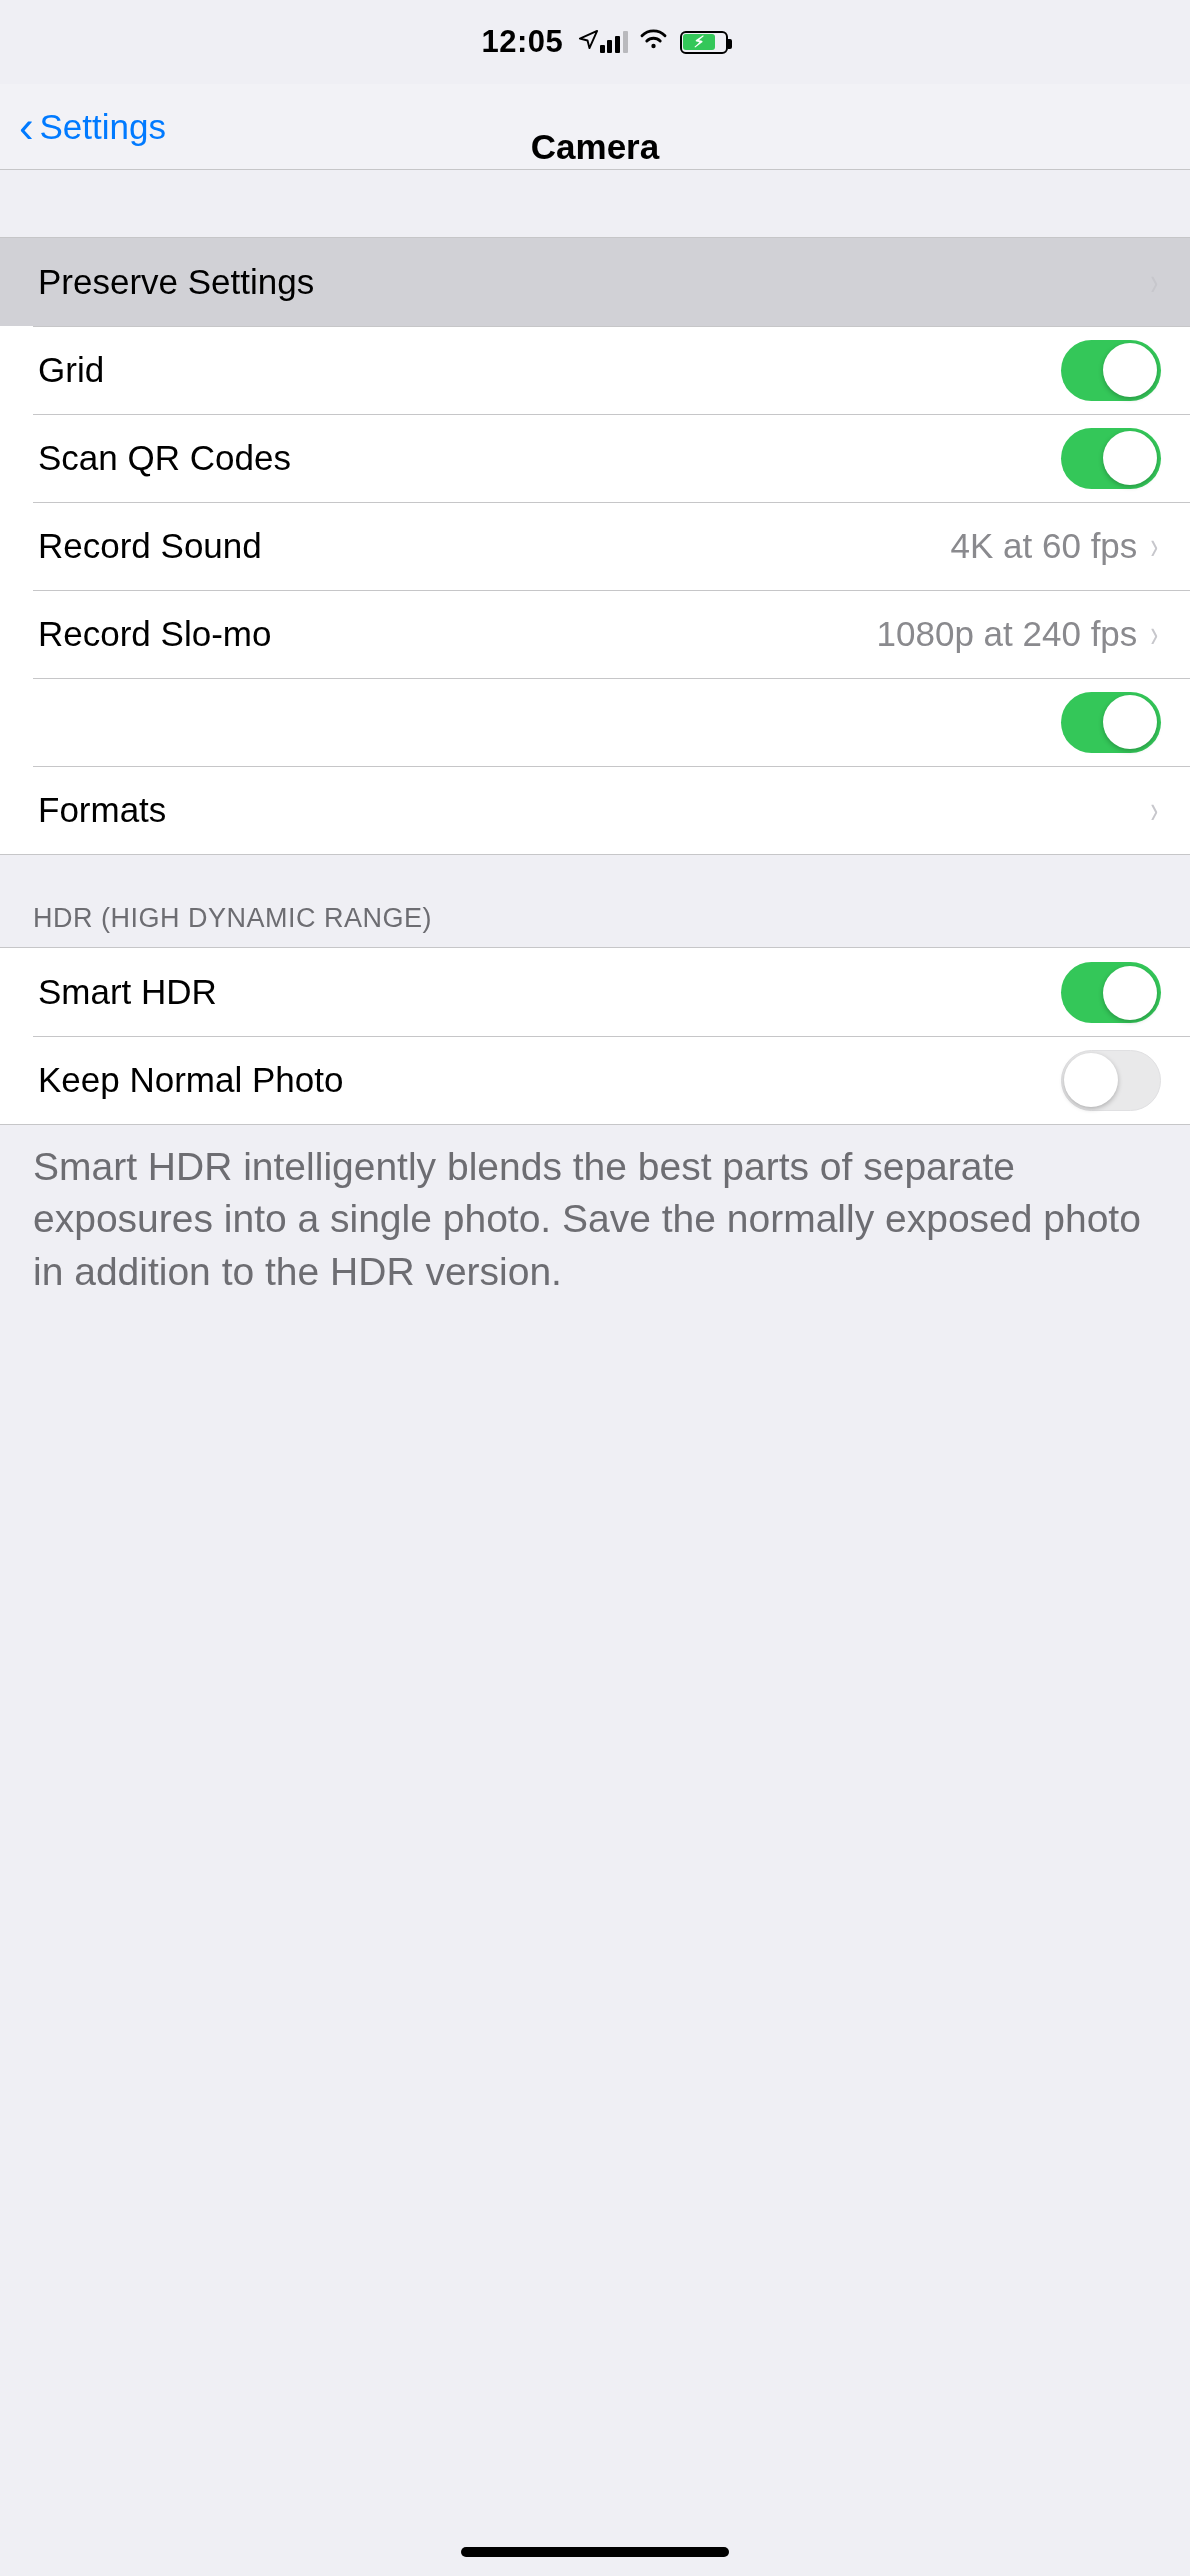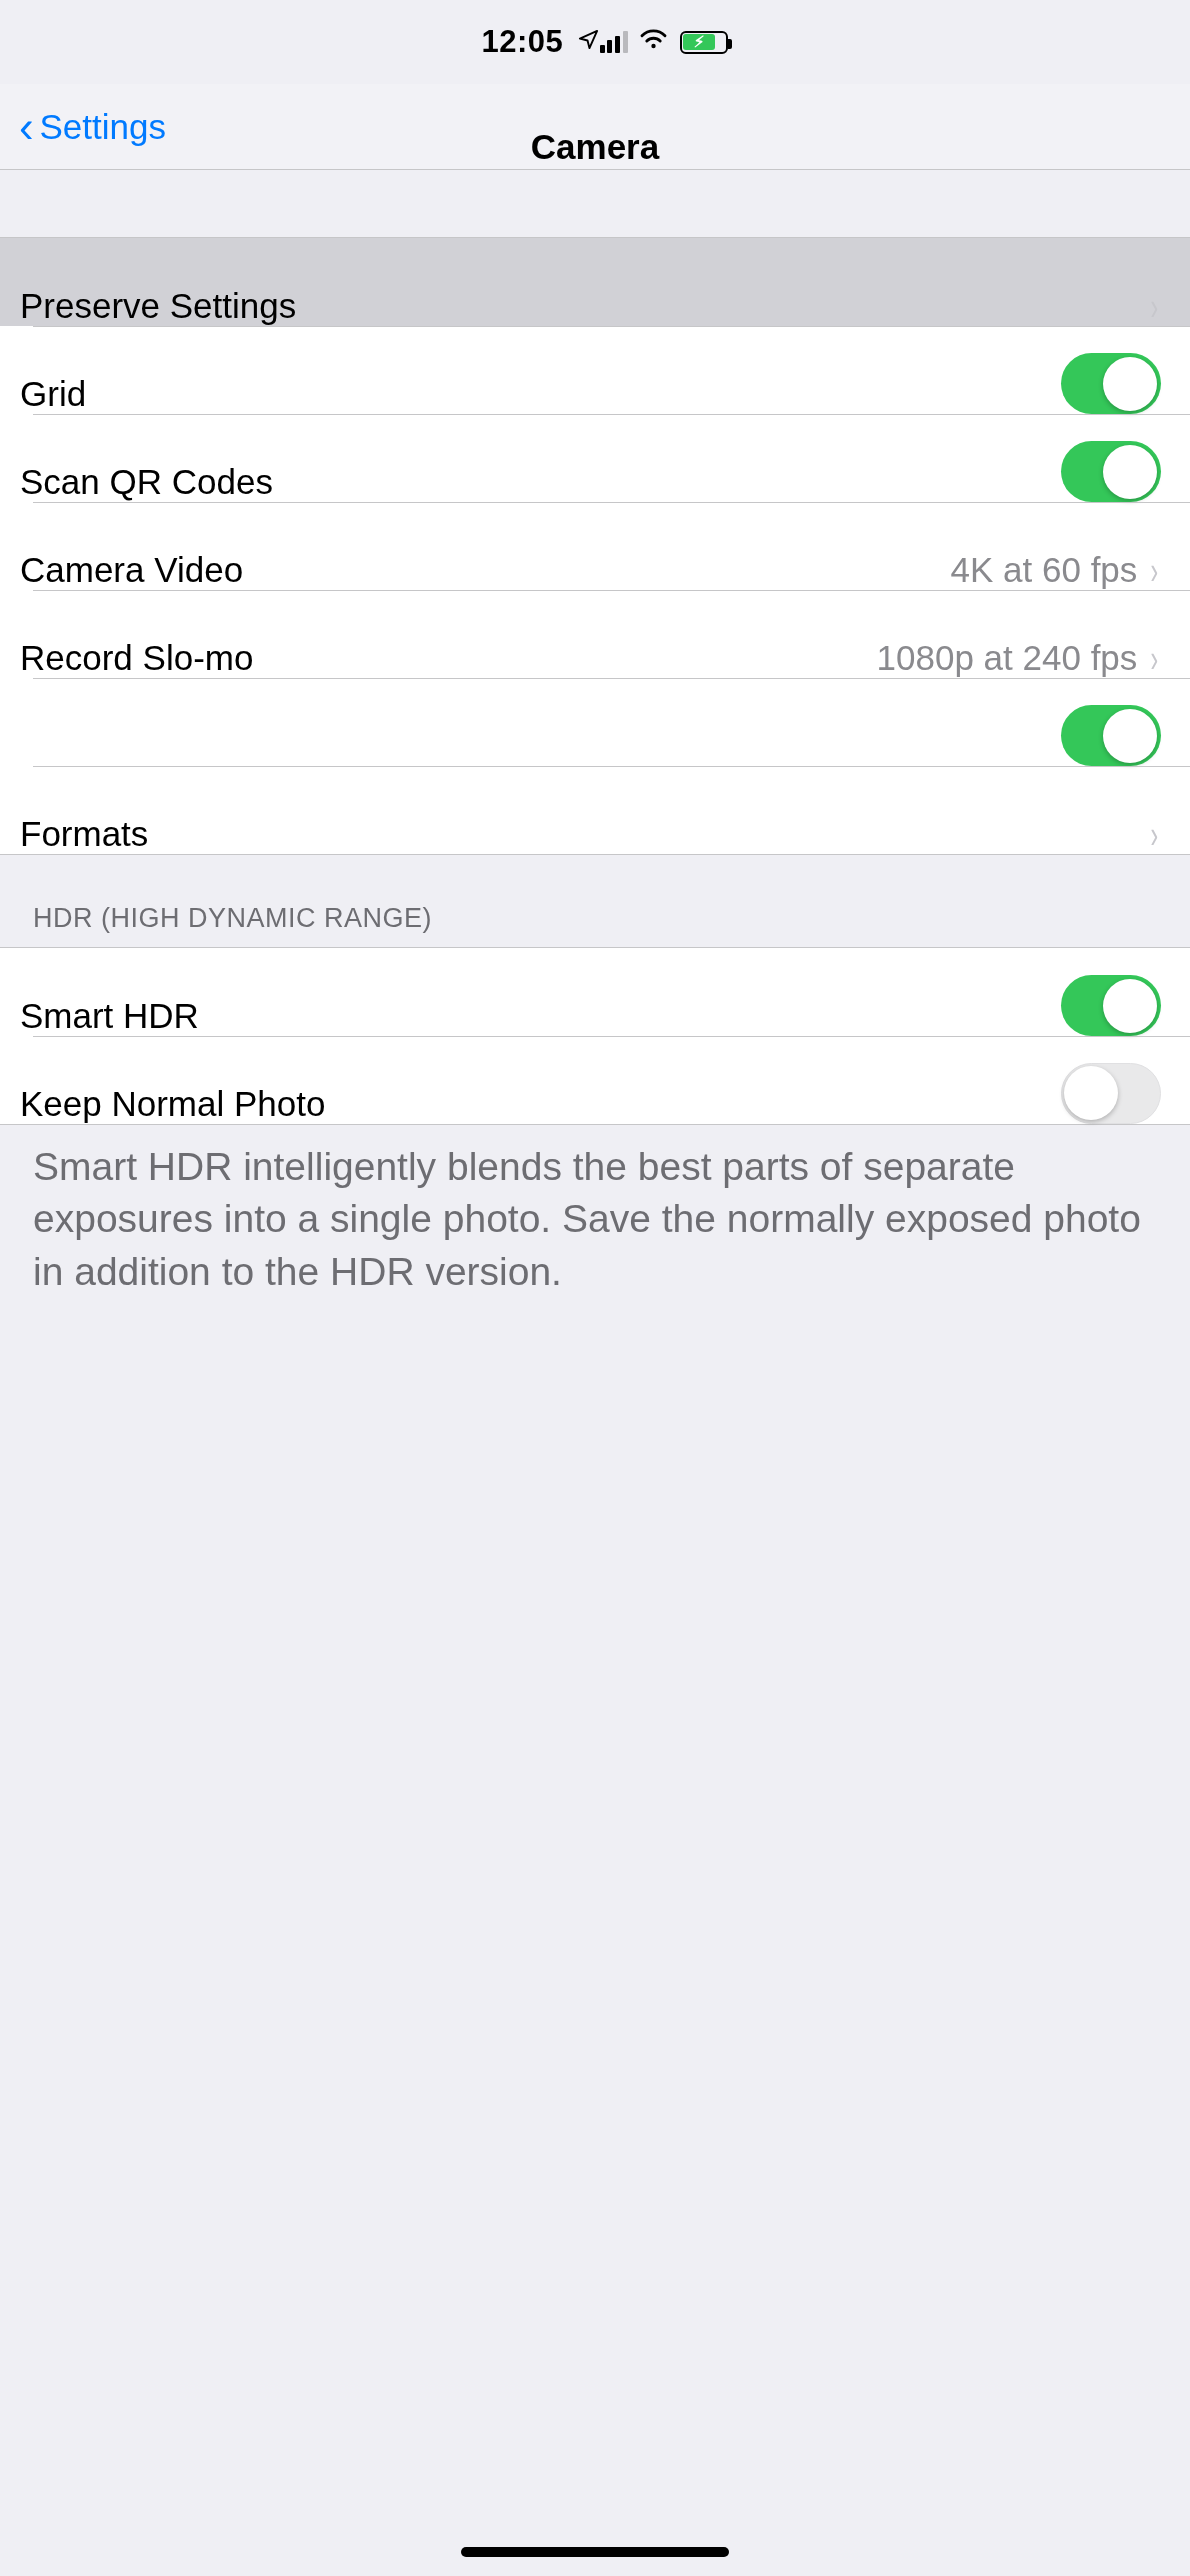--- a/index.html
+++ b/index.html
@@ -58,23 +58,23 @@
   .back-chevron { font-size:44px; font-weight:400; line-height:1; }
   .nav-title {
     width:100%; text-align:center; font-size:35px; font-weight:600;margin-top:41px;
   }
 
   
   .spacer { height: 67px; }
 
   .group { background:#fff; border-top:1px solid #c6c6c8; border-bottom:1px solid #c6c6c8; }
   .row {
-    display:flex; align-items:flex-end;
+    display:flex; align-items:center;
     min-height:88px;
-    padding: 0 29px 0 20px;
+    padding: 0 29px 0 38px;
     position:relative;
   }
   .row + .row::before {
     content:""; position:absolute; left:33px; right:0; top:0; height:1px; background:#c6c6c8;
   }
   .row.pressed { background:#d1d1d6; }
   .row-label { font-size:35px; flex:0 0 auto; }
   .row-spacer { flex:1 1 auto; }
   .row-value { font-size:35px; color:#8a8a8e; margin-right:11px; }
   .chevron {
@@ -178,21 +178,21 @@
 
   <div class="row">
     <span class="row-label">Scan QR Codes</span>
     <span class="row-spacer"></span>
     <div class="switch on">
         <div class="knob"></div>
       </div>
   </div>
 
   <div class="row">
-    <span class="row-label">Camera Video</span>
+    <span class="row-label">Record Sound</span>
     <span class="row-spacer"></span>
     <span class="row-value">4K at 60 fps</span>
     <span class="chevron">›</span>
   </div>
 
   <div class="row">
     <span class="row-label">Record Slo-mo</span>
     <span class="row-spacer"></span>
     <span class="row-value">1080p at 240 fps</span>
     <span class="chevron">›</span>

